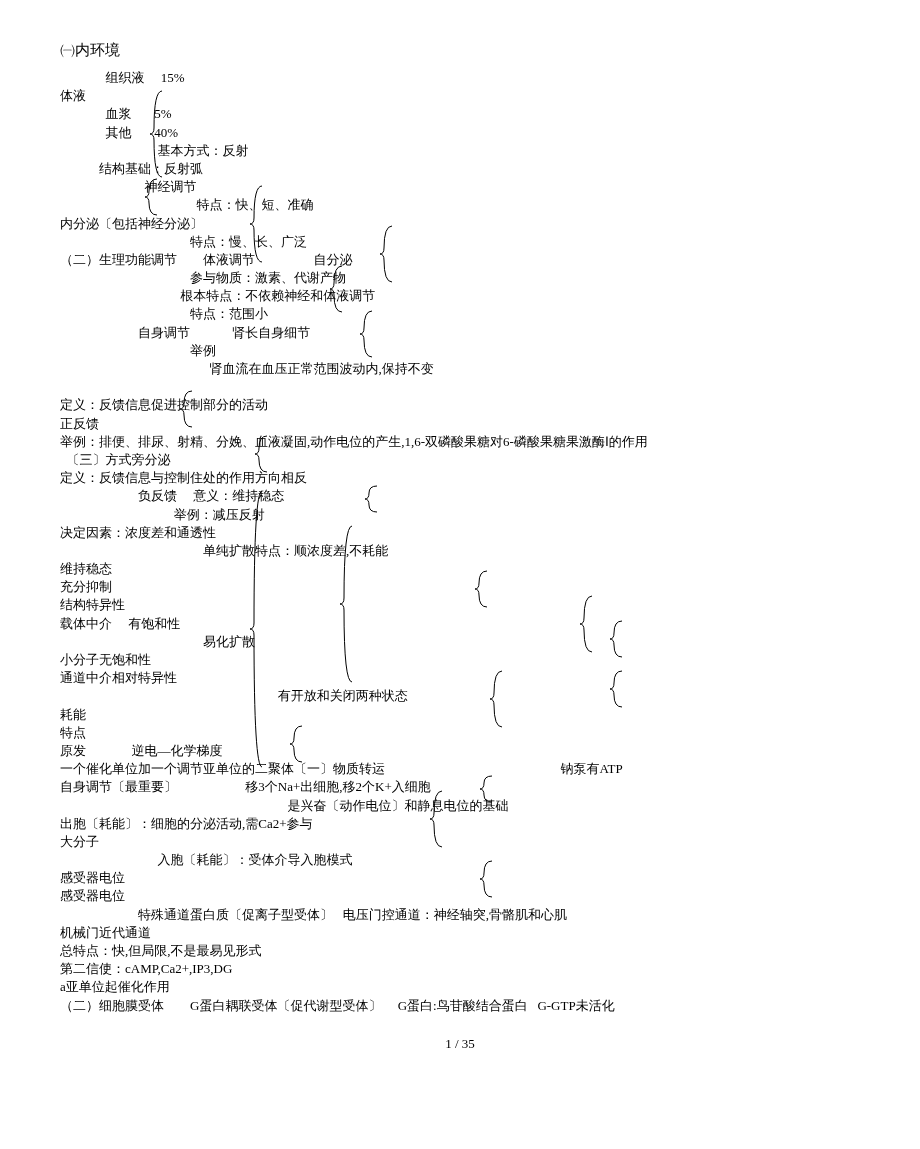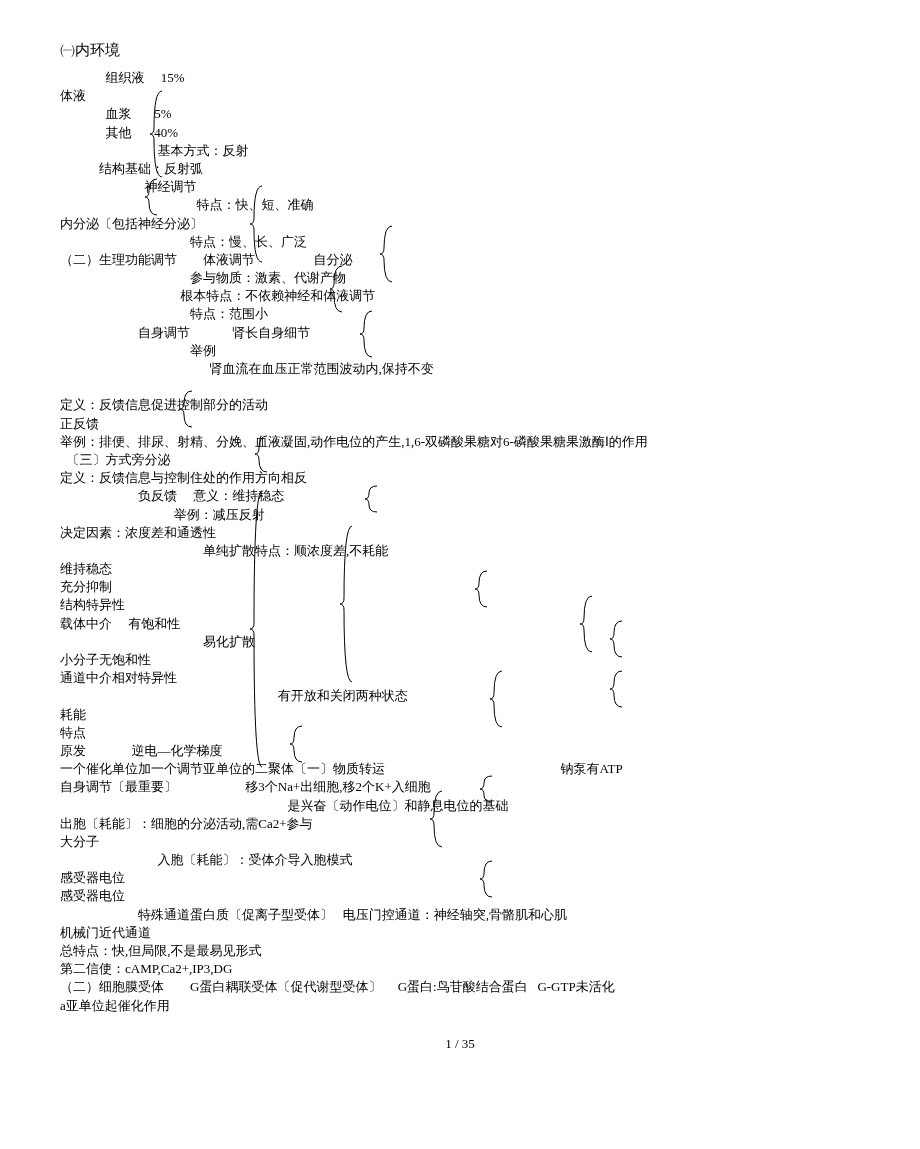--- a/index.html
+++ b/index.html
@@ -55,22 +55,22 @@
     <div class="ln">                                                                      是兴奋〔动作电位〕和静息电位的基础</div>
     <div class="ln">出胞〔耗能〕：细胞的分泌活动,需Ca2+参与</div>
     <div class="ln">大分子</div>
     <div class="ln">                              入胞〔耗能〕：受体介导入胞模式</div>
     <div class="ln">感受器电位</div>
     <div class="ln">感受器电位</div>
     <div class="ln">                        特殊通道蛋白质〔促离子型受体〕   电压门控通道：神经轴突,骨骼肌和心肌</div>
     <div class="ln">机械门近代通道</div>
     <div class="ln">总特点：快,但局限,不是最易见形式</div>
     <div class="ln">第二信使：cAMP,Ca2+,IP3,DG</div>
+    <div class="ln">a亚单位起催化作用</div>
     <div class="ln">（二）细胞膜受体        G蛋白耦联受体〔促代谢型受体〕     G蛋白:鸟苷酸结合蛋白   G-GTP未活化</div>
-    <div class="ln">a亚单位起催化作用</div>
     <svg width="14" height="90" style="position: absolute; left: 90px; top: 20px;">
       <path d="M12 2 Q4 2 4 39 Q4 45 0 45 Q4 45 4 51 Q4 88 12 88" stroke="#000" fill="none" stroke-width="1"></path>
     </svg>
     <svg width="14" height="40" style="position: absolute; left: 85px; top: 108px;">
       <path d="M12 2 Q4 2 4 14 Q4 20 0 20 Q4 20 4 26 Q4 38 12 38" stroke="#000" fill="none" stroke-width="1"></path>
     </svg>
     <svg width="14" height="80" style="position: absolute; left: 190px; top: 115px;">
       <path d="M12 2 Q4 2 4 34 Q4 40 0 40 Q4 40 4 46 Q4 78 12 78" stroke="#000" fill="none" stroke-width="1"></path>
     </svg>
     <svg width="14" height="60" style="position: absolute; left: 320px; top: 155px;">

